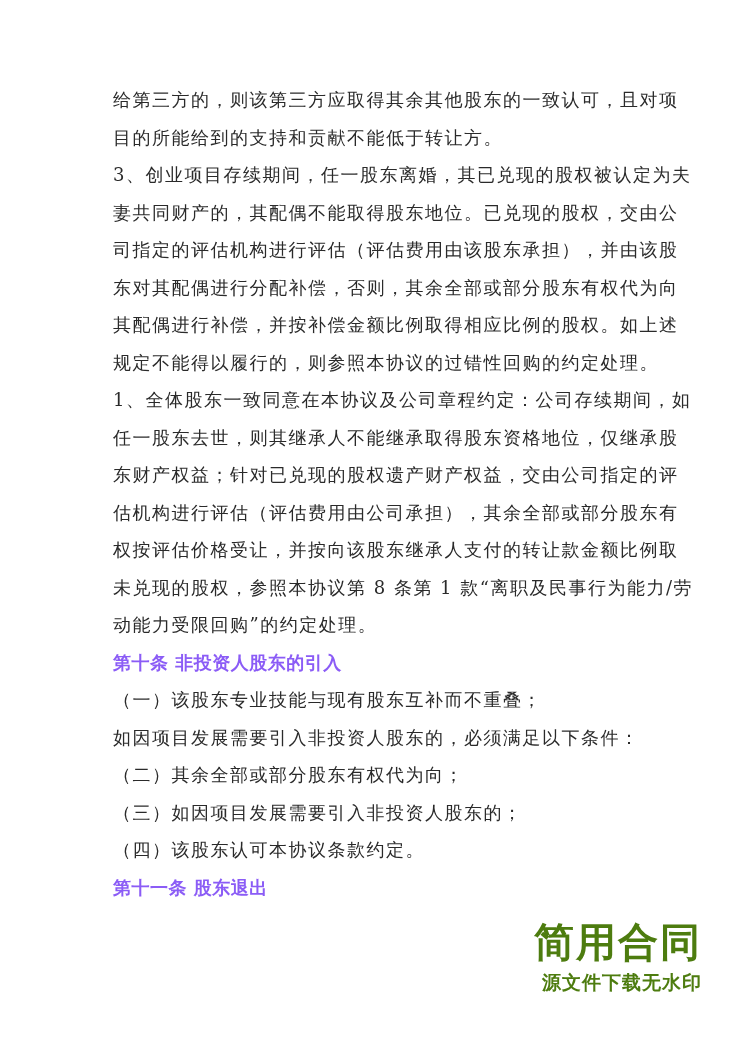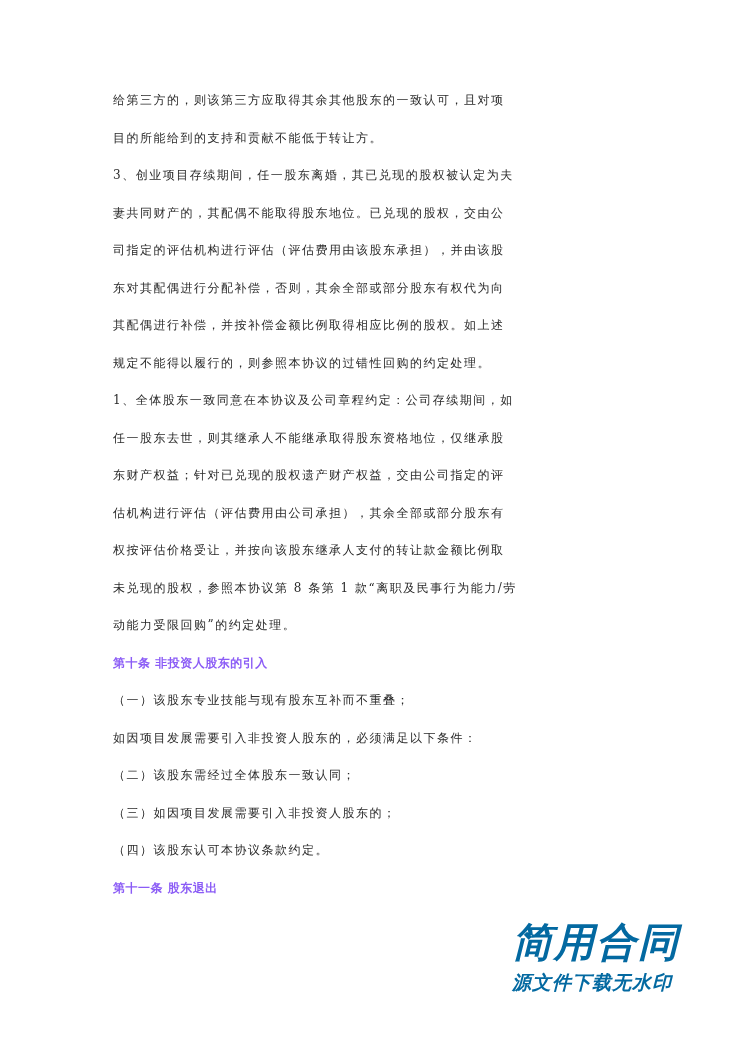--- a/index.html
+++ b/index.html
@@ -11,41 +11,40 @@
       font-family: "DejaVu Serif", "Liberation Serif", serif;
       color: #2a2a2a;
     }
     .page {
       position: absolute;
       left: 113px;
       top: 83px;
       width: 520px;
     }
     .line {
-      font-size: 12px;
+      font-size: 18px;
       letter-spacing: 1.5px;
       height: 37.5px;
       line-height: 34px;
       white-space: nowrap;
     }
     .heading {
       font-family: "DejaVu Sans", "Liberation Sans", sans-serif;
       font-weight: bold;
       letter-spacing: 0.5px;
       color: #8b5cf6;
     }
     .watermark {
       position: absolute;
       left: 512px;
       top: 918px;
       width: 190px;
-      text-align: left;
-      color: #0369a1;
+      text-align: right;
+      color: #4d7c0f;
       font-family: "DejaVu Sans", "Liberation Sans", sans-serif;
-      font-style: italic;
       font-weight: bold;
     }
     .wm-title { font-size: 40px; letter-spacing: 2px; line-height: 48px; }
     .wm-sub { font-size: 19px; letter-spacing: 1px; line-height: 32px; }
   </style>
 </head>
 <body>
 
 <div class="page">
   <div class="line">给第三方的，则该第三方应取得其余其他股东的一致认可，且对项</div>
@@ -59,21 +58,21 @@
   <div class="line">1、全体股东一致同意在本协议及公司章程约定：公司存续期间，如</div>
   <div class="line">任一股东去世，则其继承人不能继承取得股东资格地位，仅继承股</div>
   <div class="line">东财产权益；针对已兑现的股权遗产财产权益，交由公司指定的评</div>
   <div class="line">估机构进行评估（评估费用由公司承担），其余全部或部分股东有</div>
   <div class="line">权按评估价格受让，并按向该股东继承人支付的转让款金额比例取</div>
   <div class="line">未兑现的股权，参照本协议第 8 条第 1 款“离职及民事行为能力/劳</div>
   <div class="line">动能力受限回购”的约定处理。</div>
   <div class="line heading">第十条 非投资人股东的引入</div>
   <div class="line">（一）该股东专业技能与现有股东互补而不重叠；</div>
   <div class="line">如因项目发展需要引入非投资人股东的，必须满足以下条件：</div>
-  <div class="line">（二）该股东需经过全体股东一致认同；</div>
+  <div class="line">（二）其余全部或部分股东有权代为向；</div>
   <div class="line">（三）如因项目发展需要引入非投资人股东的；</div>
   <div class="line">（四）该股东认可本协议条款约定。</div>
   <div class="line heading">第十一条 股东退出</div>
 </div>
 
 <div class="watermark">
   <div class="wm-title">简用合同</div>
   <div class="wm-sub">源文件下载无水印</div>
 </div>
 

